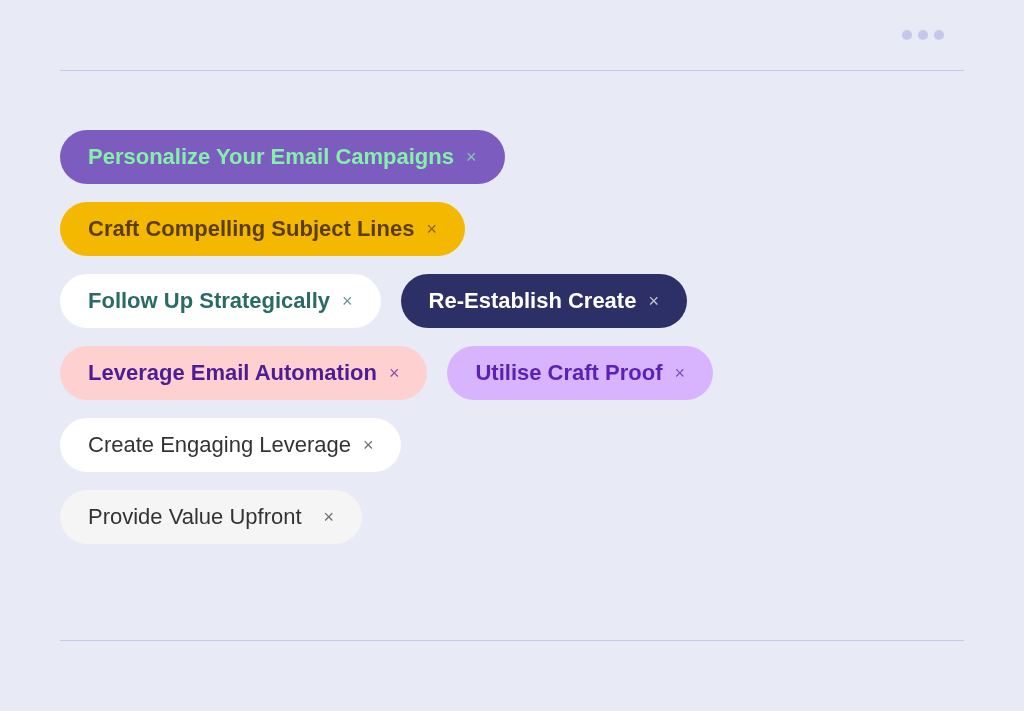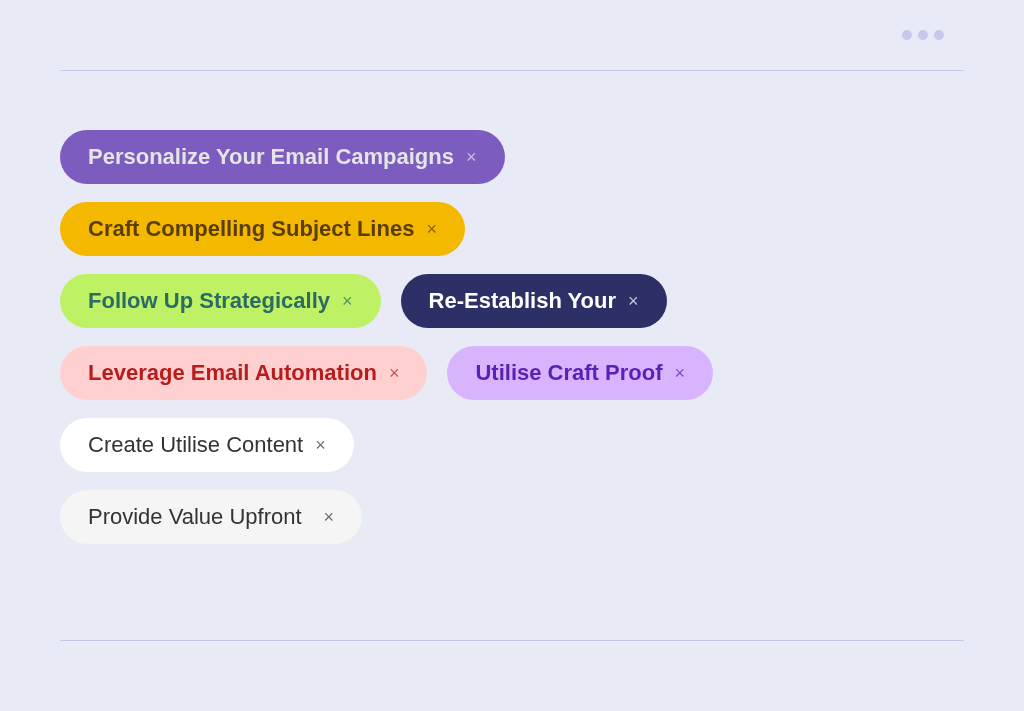--- a/index.html
+++ b/index.html
@@ -84,41 +84,41 @@
     .tag .close-icon {
       font-size: 18px;
       font-weight: 400;
       opacity: 0.7;
       cursor: pointer;
       line-height: 1;
     }
 
     .tag-purple {
       background-color: #7c5cbf;
-      color: #e5e5e5;
+      color: #86efac;
     }
 
     .tag-yellow {
       background-color: #f5b800;
       color: #5a3e00;
     }
 
     .tag-teal {
-      background-color: #bef264;
+      background-color: #ffffff;
       color: #2a6b65;
     }
 
     .tag-dark-navy {
       background-color: #2d3066;
       color: #ffffff;
     }
 
     .tag-pink {
       background-color: #ffd0d0;
-      color: #b91c1c;
+      color: #4c1d95;
     }
 
     .tag-lavender {
       background-color: #d8b4fe;
       color: #5b21b6;
     }
 
     .tag-white {
       background-color: #ffffff;
       color: #333333;
@@ -174,39 +174,39 @@
         <span class="close-icon">×</span>
       </div>
     </div>
 
     <div class="row row-3">
       <div class="tag tag-teal">
         <span>Follow Up Strategically</span>
         <span class="close-icon">×</span>
       </div>
       <div class="tag tag-dark-navy">
-        <span>Re-Establish Your</span>
+        <span>Re-Establish Create</span>
         <span class="close-icon">×</span>
       </div>
     </div>
 
     <div class="row row-4">
       <div class="tag tag-pink">
         <span>Leverage Email Automation</span>
         <span class="close-icon">×</span>
       </div>
       <div class="tag tag-lavender">
         <span>Utilise Craft Proof</span>
         <span class="close-icon">×</span>
       </div>
     </div>
 
     <div class="row row-5">
       <div class="tag tag-white">
-        <span>Create Utilise Content</span>
+        <span>Create Engaging Leverage</span>
         <span class="close-icon">×</span>
       </div>
     </div>
 
     <div class="row row-6">
       <div class="tag tag-white-2">
         <span>Provide Value Upfront</span>
         <span class="close-icon">×</span>
       </div>
     </div>

